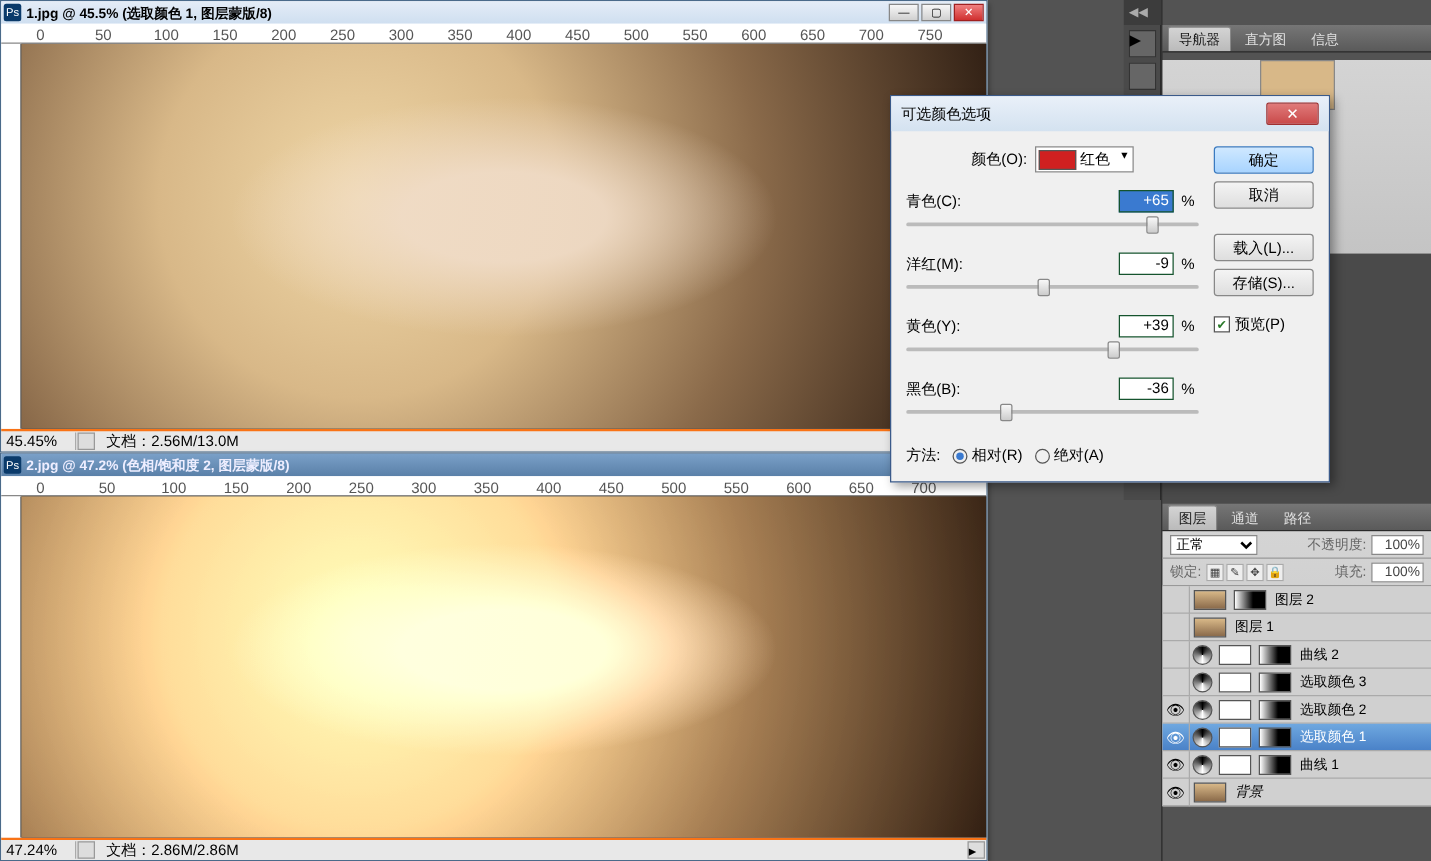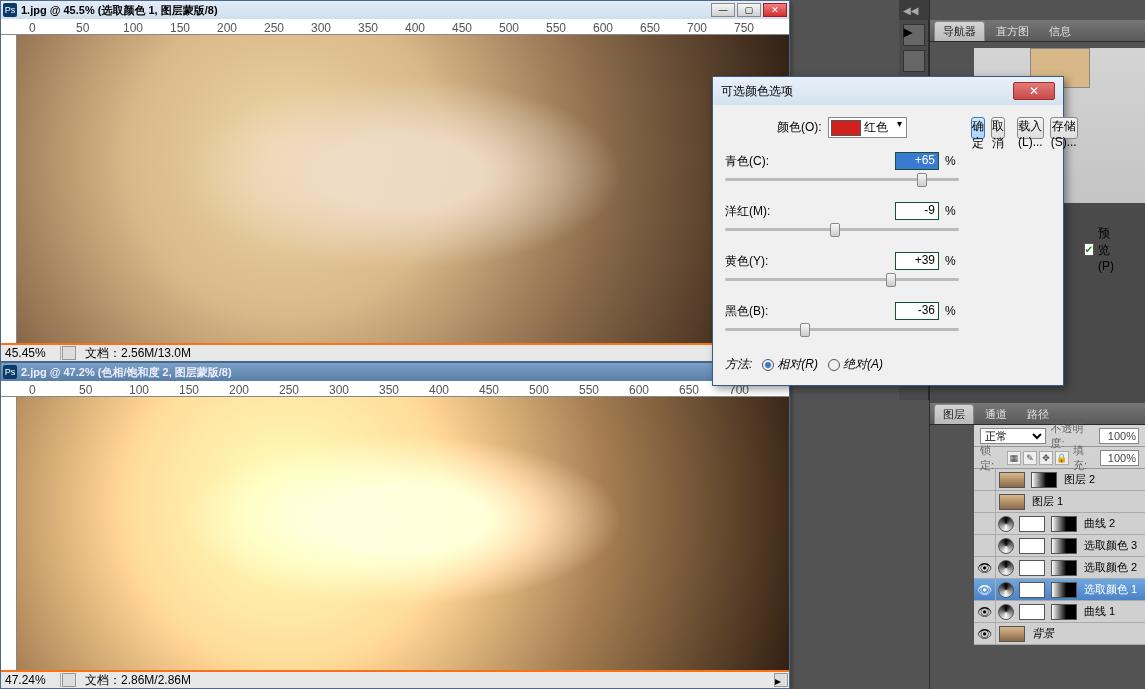--- a/index.html
+++ b/index.html
@@ -26,21 +26,21 @@
 
 .photo { position:absolute; inset:0; background: radial-gradient(circle at 35% 40%, #f0d8a8 0%, #d8b888 30%, #8a6a4a 60%, #2a1a10 100%); }
 .photo::after{content:"";position:absolute;inset:0;background:radial-gradient(ellipse at 50% 45%, rgba(240,220,200,0.9) 15%, transparent 40%);}
 .photo2 { filter: brightness(1.15) sepia(0.2) saturate(1.2); }
 
 
 .right-area { position: absolute; top: 0; right: 0; width: 246px; height: 689px; background: #535353; border-left: 1px solid #2a2a2a; }
 .panel-tabs { height: 22px; background: linear-gradient(#767676,#5a5a5a); display: flex; align-items: flex-end; padding: 0 4px; gap: 2px; border-bottom:1px solid #2a2a2a;}
 .panel-tab { padding: 2px 8px; font-size: 11px; color: #1a1a1a; background: linear-gradient(#d4d4d4,#bababa); border-radius: 3px 3px 0 0; border:1px solid #888; border-bottom:none; cursor:pointer;}
 .panel-tab.inactive { background: transparent; color:#e0e0e0; border-color:transparent;}
-.panel-body { background: linear-gradient(#d4d4d4,#c4c4c4); margin-left: 44px; }
+.panel-body { background: linear-gradient(#d4d4d4,#c4c4c4); }
 
 .nav-panel { height: 155px; }
 .nav-thumb { margin:6px auto; width:60px; height:40px; background:#d8b888; border:1px solid #888;}
 
 .watermark { position:absolute; top:2px; right:8px; color:#999; font-size:11px;}
 .watermark b{color:#ddd;}
 
 .layers-panel .ctrl-row { height:22px; display:flex; align-items:center; padding:0 6px; gap:4px; border-bottom:1px solid #999; color:#444;}
 .layers-panel select, .layers-panel .pct { font-size:11px; height:16px; border:1px solid #888; background:#fff;}
 .layers-panel .pct { width:42px; padding:0 2px; display:inline-flex; align-items:center; justify-content:flex-end;}
@@ -60,36 +60,36 @@
 .layer-row .name { margin-left:4px; font-size:11px;}
 .layer-row.bg .name { font-style: italic;}
 
 
 .dialog { position:absolute; top:76px; left:712px; width:352px; background:#f0f0f0; border:1px solid #3a5a8a; box-shadow:3px 3px 8px rgba(0,0,0,0.4);}
 .dialog-title { height:28px; background: linear-gradient(#e9f0f9,#d4e2f0); display:flex; align-items:center; padding:0 8px; color:#000;}
 .dialog-title .txt{flex:1;}
 .dlg-close { width:42px; height:18px; background: linear-gradient(#e07a7a,#c94a4a); color:#fff; border:1px solid #a03030; border-radius:2px; display:flex; align-items:center; justify-content:center; cursor:pointer;}
 .dialog-body { padding:12px; display:flex; gap:12px;}
 .dlg-left { flex:1;}
-.dlg-right { width:80px; display:flex; gap:6px;}
+.dlg-right { width:80px; display:flex; flex-direction:column; gap:6px;}
 .dlg-btn { height:22px; border:1px solid #888; background: linear-gradient(#f4f4f4,#dedede); border-radius:3px; font-size:12px; cursor:pointer;}
 .dlg-btn.primary { background: linear-gradient(#cfe8ff,#a8d4ff); border-color:#3a7ac0;}
 .color-row { display:flex; align-items:center; gap:6px; margin-bottom:14px; justify-content:center;}
 .color-swatch { width:30px; height:16px; background:#d02020; border:1px solid #555;}
 .color-sel { border:1px solid #888; padding:1px 18px 1px 2px; background:#fff; position:relative;}
 .color-sel::after{content:"▾"; position:absolute; right:4px; top:0; font-size:10px;}
 .slider-row { display:flex; align-items:center; gap:6px; margin-bottom:4px;}
 .slider-row .slabel { width:56px; text-align:left;}
 .slider-row .sval { width:44px; height:18px; border:1px solid #14532d; text-align:right; padding:0 3px; background:#fff;}
 .slider-row .sval.hl { background:#3a7ad0; color:#fff;}
 .slider-row .pct { width:14px;}
 .slider-track { height:18px; position:relative; margin-bottom:10px;}
 .slider-track .track{ position:absolute; left:0; right:0; top:4px; height:3px; background:#bbb; border-radius:2px;}
 .slider-track .thumb{ position:absolute; top:-1px; width:10px; height:14px; background: linear-gradient(#f8f8f8,#ccc); border:1px solid #888; border-radius:2px;}
-.method-row { margin-top:14px; display:flex; align-items:center; gap:10px;font-style:italic;}
+.method-row { margin-top:14px; display:flex; align-items:center; gap:10px;}
 .radio { display:flex; align-items:center; gap:3px;}
 .radio .r{ width:12px;height:12px;border:1px solid #555;border-radius:50%;display:flex;align-items:center;justify-content:center;}
 .radio .r.on::after{content:"";width:6px;height:6px;background:#3a7ad0;border-radius:50%;}
 .chk { display:flex; align-items:center; gap:4px; margin-top:8px;}
 .chk .c{width:13px;height:13px;border:1px solid #555;background:#fff;display:flex;align-items:center;justify-content:center;color:#2a7a2a;font-size:10px;}
 
 .top-bar { position:absolute; top:0; left:899px; right:0; height:20px; background:#3c3c3c; display:flex; align-items:center; padding:0 4px; gap:4px;}
 .top-bar .arr{color:#aaa; font-size:10px;}
 
 .side-strip{position:absolute;top:20px;left:899px;width:30px;height:380px;background:#4a4a4a;border-right:1px solid #2a2a2a;}

